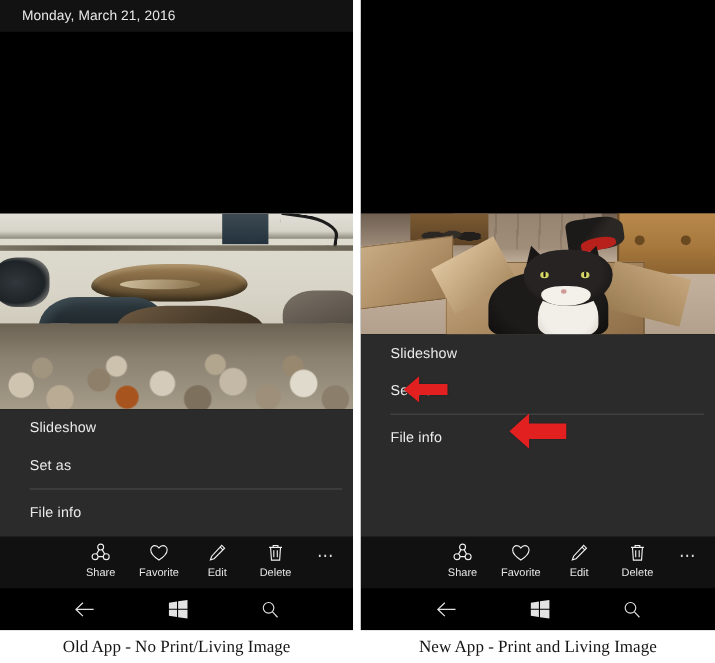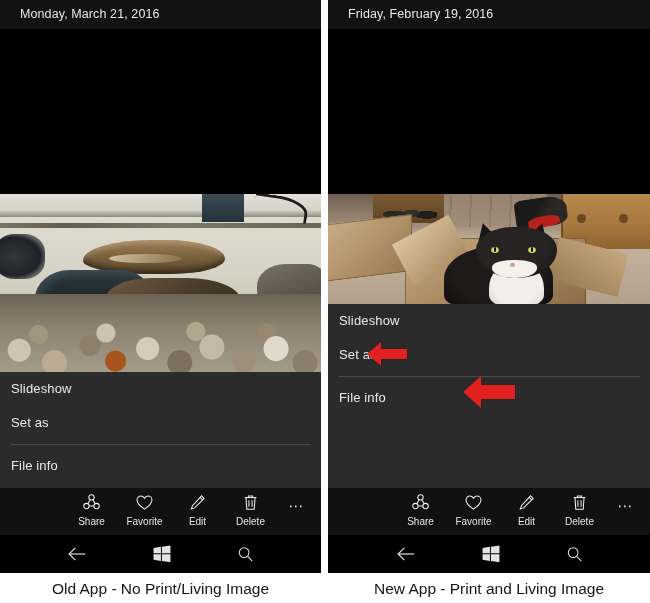--- a/index.html
+++ b/index.html
@@ -275,20 +275,21 @@
   .cat-nose {
     position:absolute; top:63%; left:56.4%; width:5px; height:4px;
     background:#cf9a96; border-radius: 45% 45% 60% 60%;
   }
 
   
   .menu {
     position: absolute;
     left: 0; right: 0;
     background: #2b2b2b;
+    padding-left: 16px;
   }
   .menu.left  { top: 372px; height: 116px; }
   .menu.right { top: 304px; height: 184px; }
 
   .menu-item {
     position: relative;
     height: 34px;
     line-height: 34px;
     padding-left: 11px;
     font-size: 13px;
@@ -376,20 +377,21 @@
   }
   .caption {
     position: absolute;
     top: 0;
     height: 30px;
     line-height: 31px;
     text-align: center;
     font-size: 15.5px;
     color: #161616;
     white-space: nowrap;
+    font-family: Liberation Serif, serif;
   }
   .caption.left  { left: 0;   width: 321px; }
   .caption.right { left: 328px; width: 322px; text-align: center; }
 </style>
 </head>
 <body>
 
 <div class="stage">
 
   <div class="panel left">
@@ -486,23 +488,20 @@
             <path d="M14.8 14.3 L20.6 20.4"></path>
         </svg>
       </span>
     </div>
   </div>
 
   <div class="divider-gap"></div>
 
   <div class="panel right">
 
-    <div class="app-header">
-      <div class="date">Friday, February 19, 2016</div>
-    </div>
 
     <div class="viewer"></div>
 
     <div class="photo photo-right">
       <div class="cat">
         <div class="cat-floor"></div>
         <div class="cat-tile"></div>
         <div class="cat-dresser"></div>
         <div class="cat-shelf"></div>
         <div class="cat-shoes"></div>

